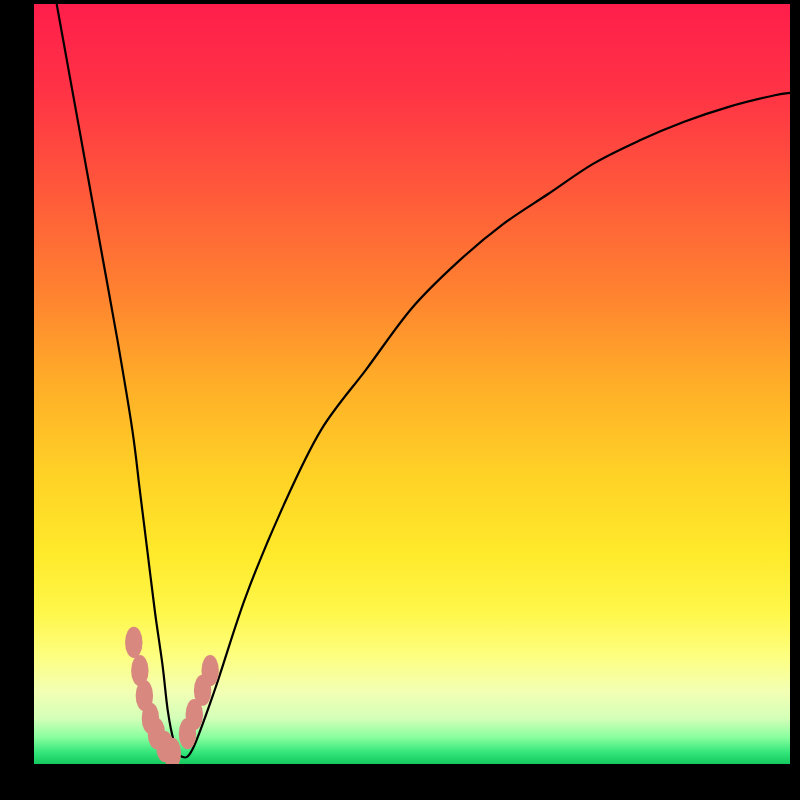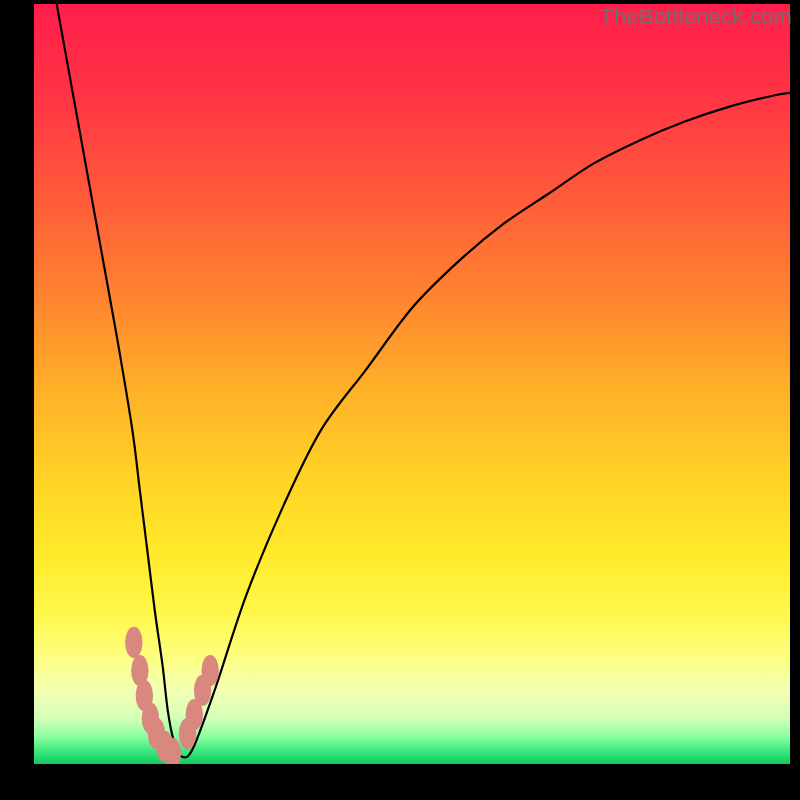--- a/index.html
+++ b/index.html
@@ -58,14 +58,13 @@
         <rect x="14.250" y="91.950" width="2.3" height="4.1" rx="1.15" ry="2" fill="#d98880"></rect>
         <rect x="15.050" y="93.950" width="2.3" height="4.1" rx="1.15" ry="2" fill="#d98880"></rect>
         <rect x="16.150" y="95.650" width="2.3" height="4.1" rx="1.15" ry="2" fill="#d98880"></rect>
         <rect x="17.150" y="96.550" width="2.3" height="4.1" rx="1.15" ry="2" fill="#d98880"></rect>
         <rect x="19.150" y="93.950" width="2.3" height="4.1" rx="1.15" ry="2" fill="#d98880"></rect>
         <rect x="20.050" y="91.450" width="2.3" height="4.1" rx="1.15" ry="2" fill="#d98880"></rect>
         <rect x="21.150" y="88.250" width="2.3" height="4.1" rx="1.15" ry="2" fill="#d98880"></rect>
         <rect x="22.150" y="85.650" width="2.3" height="4.1" rx="1.15" ry="2" fill="#d98880"></rect>
       </svg>
   </div>
-  <div class="watermark" style="right: 8px; top: 4px; color: rgb(111, 111, 111);">TheBottleneck.com</div>
 </div>
 
 </body></html>

